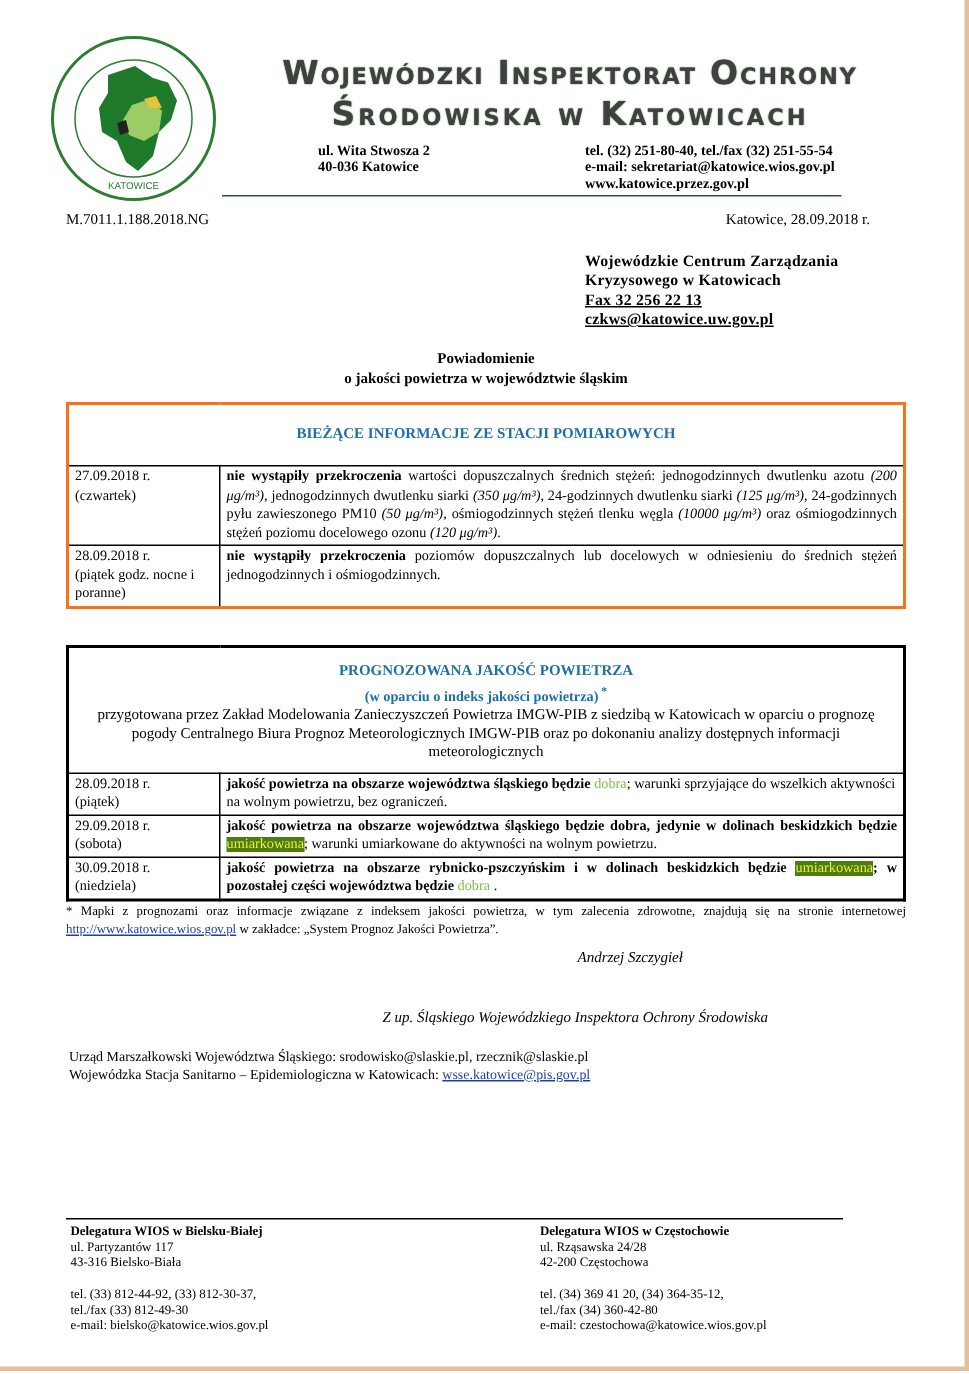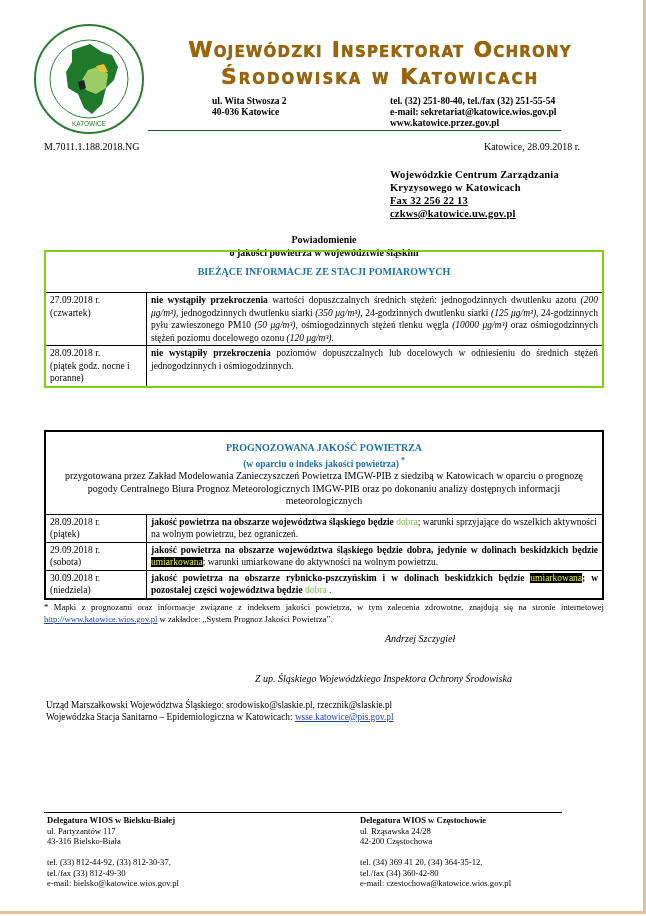--- a/index.html
+++ b/index.html
@@ -11,46 +11,46 @@
     position: absolute; left: 0; top: 0; width: 643px; height: 911px;
     border-right: 3px solid #e3bf9a; border-bottom: 3px solid #e3bf9a;
     box-sizing: content-box;
   }
   .abs { position: absolute; }
   
   .logo { left: 32px; top: 22px; width: 114px; height: 114px; }
   .org-title {
     left: 150px; top: 36px; width: 460px; text-align: center;
     font-family: "DejaVu Sans", "Liberation Sans", sans-serif; font-weight: bold;
-    color: #a16207; font-size: 15.5px; line-height: 27px; letter-spacing: 1.2px;
+    color: #404040; font-size: 15.5px; line-height: 27px; letter-spacing: 1.2px;
     text-shadow: 0 0 1px #1a6b12;
   }
   .addr-left { left: 212px; top: 96px; font-size: 9.5px; line-height: 11px; font-weight: bold; }
   .addr-right { left: 390px; top: 96px; font-size: 9.5px; line-height: 11px; font-weight: bold; }
   .header-rule { left: 148px; top: 130px; width: 413px; height: 1px; background: #1f5a2b; }
   .ref { left: 44px; top: 141px; font-size: 10px; }
   .date { left: 410px; top: 141px; width: 170px; text-align: right; font-size: 10px; }
   .recipient { left: 390px; top: 168px; font-size: 10.5px; line-height: 13px; font-weight: bold; letter-spacing: 0.2px; }
   .recipient .u { text-decoration: underline; }
   .notice-title { left: 44px; top: 233px; width: 560px; text-align: center; font-size: 10px; line-height: 13px; font-weight: bold; }
 
   table.box { border-collapse: collapse; position: absolute; left: 44px; width: 560px; font-size: 9.5px; }
   table.box td { border: 1px solid #000; vertical-align: top; padding: 1px 4px; line-height: 12.5px; }
   table.box td.date-cell { width: 92px; }
   table.box td.txt { text-align: justify; }
   .sec-head { color: #1e6fa8; font-weight: bold; text-align: center; font-size: 10px; }
-  table.current { top: 250px; border: 2px solid #84cc16; }
+  table.current { top: 268px; border: 2px solid #f97316; }
   table.current tr.head td { height: 38px; vertical-align: middle; }
   table.forecast { top: 430px; border: 2px solid #000; }
   table.forecast tr.head td { text-align: center; padding: 10px 6px 6px; vertical-align: top; }
   .fc-sub { color: #1e6fa8; font-weight: bold; font-size: 9.5px; }
   .fc-desc { font-size: 10px; line-height: 12.5px; }
   i.unit { font-style: italic; }
   .good { color: #7cc04a; }
-  .moderate { background: #000000; color: #e8f04a; }
+  .moderate { background: #4d7c0f; color: #e8f04a; }
   .footnote { left: 44px; top: 601px; width: 560px; font-size: 8.6px; line-height: 12px; text-align: justify; }
   a.link { color: #1f3fa8; text-decoration: underline; }
   .sign-name { left: 385px; top: 633px; font-size: 10px; font-style: italic; }
   .sign-role { left: 255px; top: 673px; font-size: 10px; font-style: italic; }
   .cc { left: 46px; top: 700px; font-size: 9.3px; line-height: 11.5px; }
   .cc .u { text-decoration: underline; }
   .footer-rule { left: 44px; top: 812px; width: 518px; height: 1px; background: #000; }
   .branch { top: 815px; font-size: 8.6px; line-height: 10.5px; }
   .branch .bt { font-weight: bold; }
   .branch .gap { height: 10.5px; }

